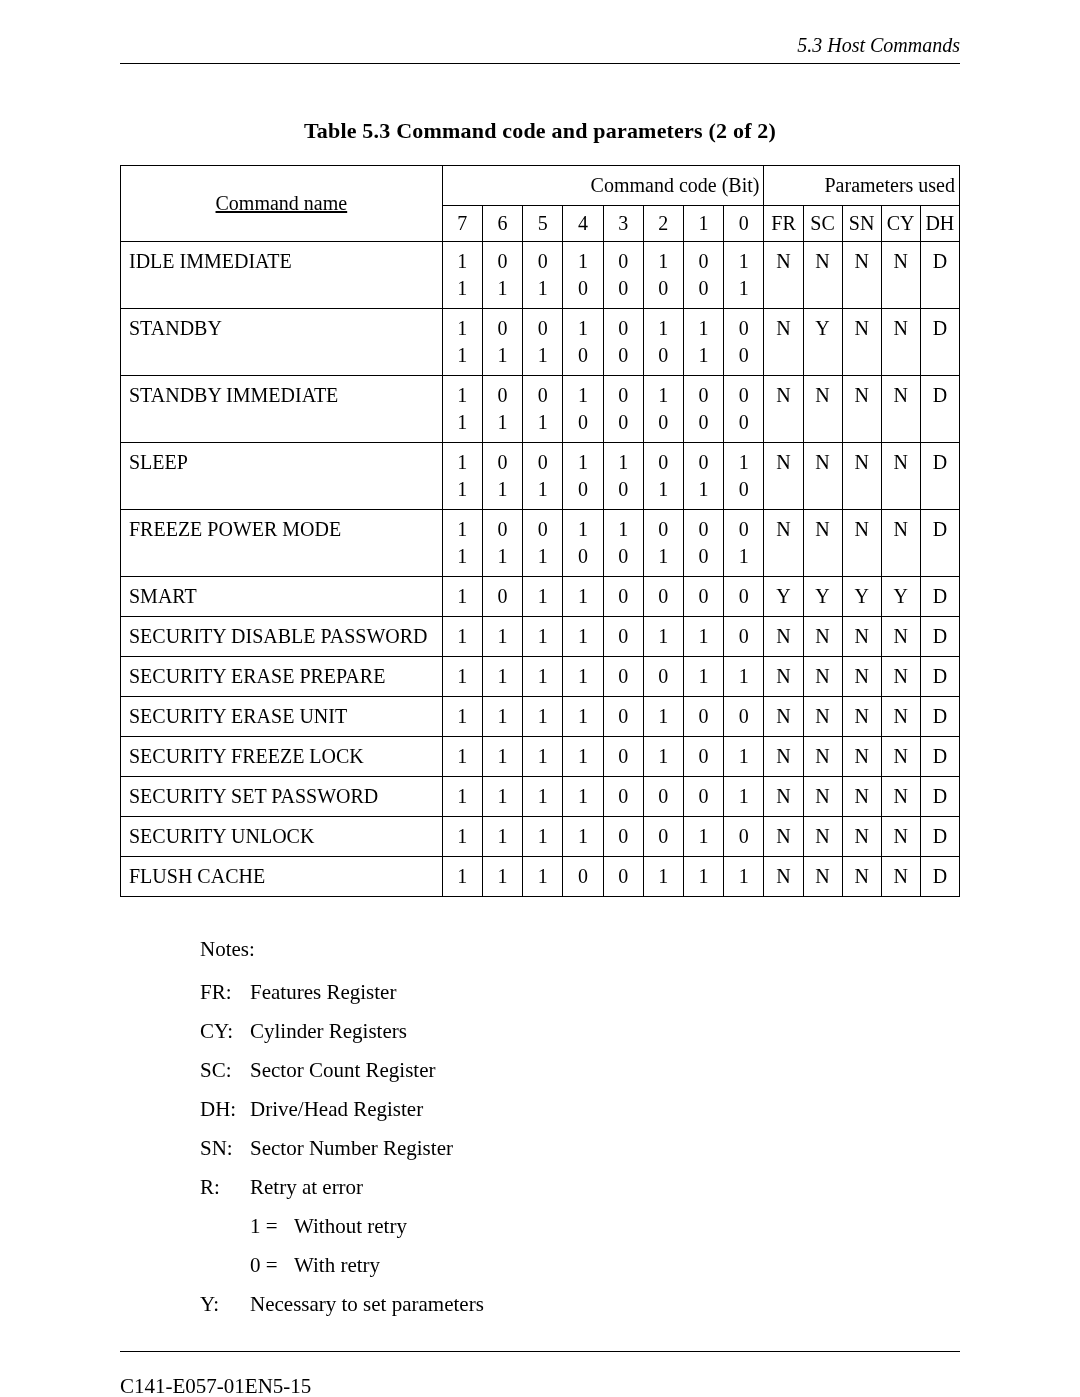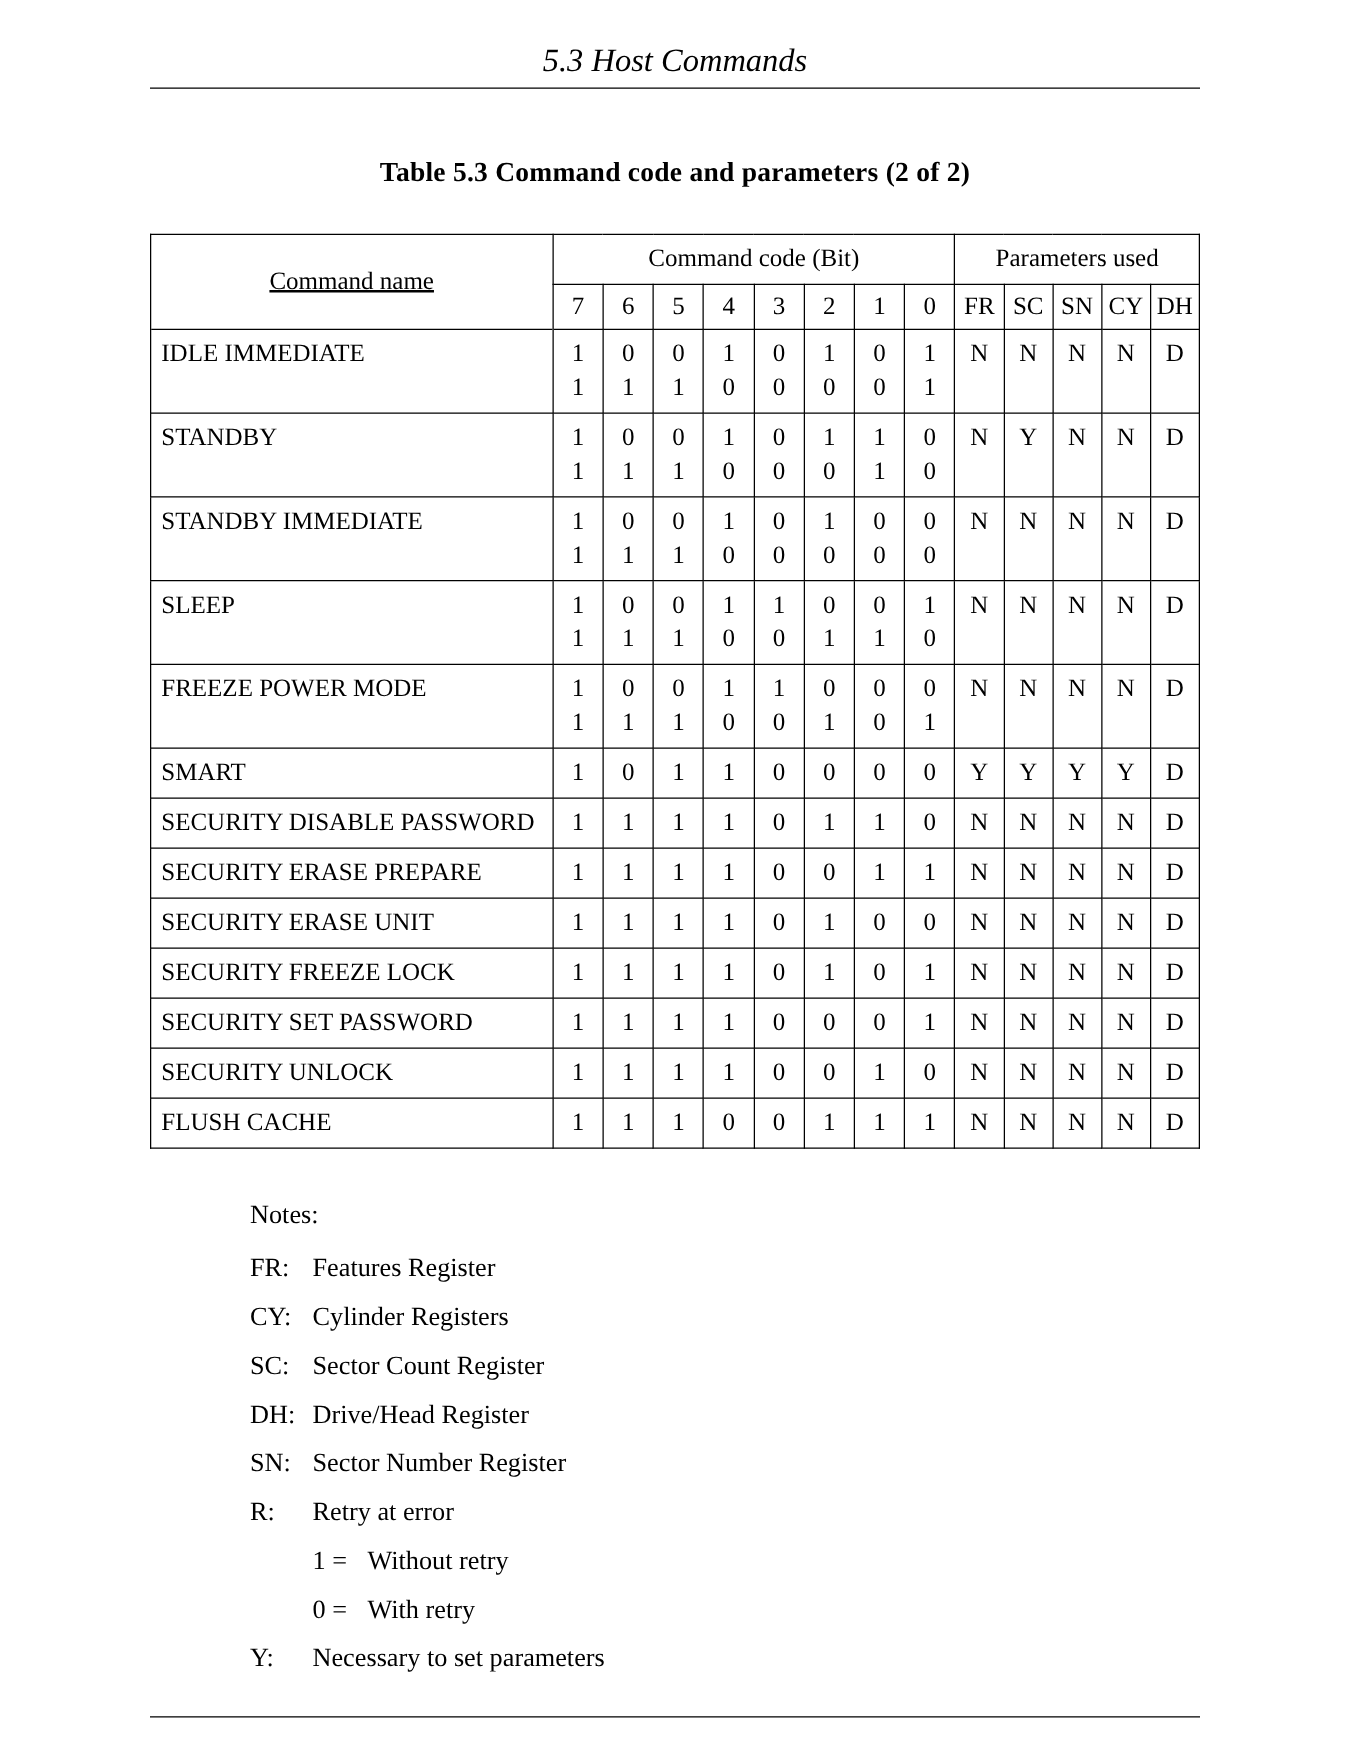--- a/index.html
+++ b/index.html
@@ -15,50 +15,50 @@
     margin: 0 auto;
     padding: 30px 120px 24px 120px;
     position: relative;
     display: flex;
     flex-direction: column;
   }
   .header-area {
     padding-top: 4px;
   }
   .section-title {
-    text-align: center;
+    text-align: right;
     font-style: italic;
-    font-size: 26px;
+    font-size: 20px;
     padding-bottom: 6px;
     border-bottom: 1.5px solid #000;
   }
   .table-caption {
     text-align: center;
     font-weight: bold;
     font-size: 22px;
-    margin: 54px 0 36px 0;
+    margin: 54px 0 21px 0;
     letter-spacing: 0.2px;
   }
   table {
     border-collapse: collapse;
     table-layout: fixed;
     width: 100%;
     font-size: 20px;
   }
   th, td {
     border: 1px solid #000;
     padding: 6px 4px;
     font-weight: normal;
     vertical-align: top;
   }
   col.name   { width: 280px; }
   col.bit    { width: 35px; }
   col.param  { width: 34px; }
   .hdr-top th {
-    text-align: center;
+    text-align: right;
     padding: 8px 4px;
     border-bottom: 1px solid #000;
   }
   .hdr-top th.cmd-name {
     border-bottom: none;
     text-align: center;
     vertical-align: middle;
     text-decoration: underline;
   }
   .hdr-bot th {

